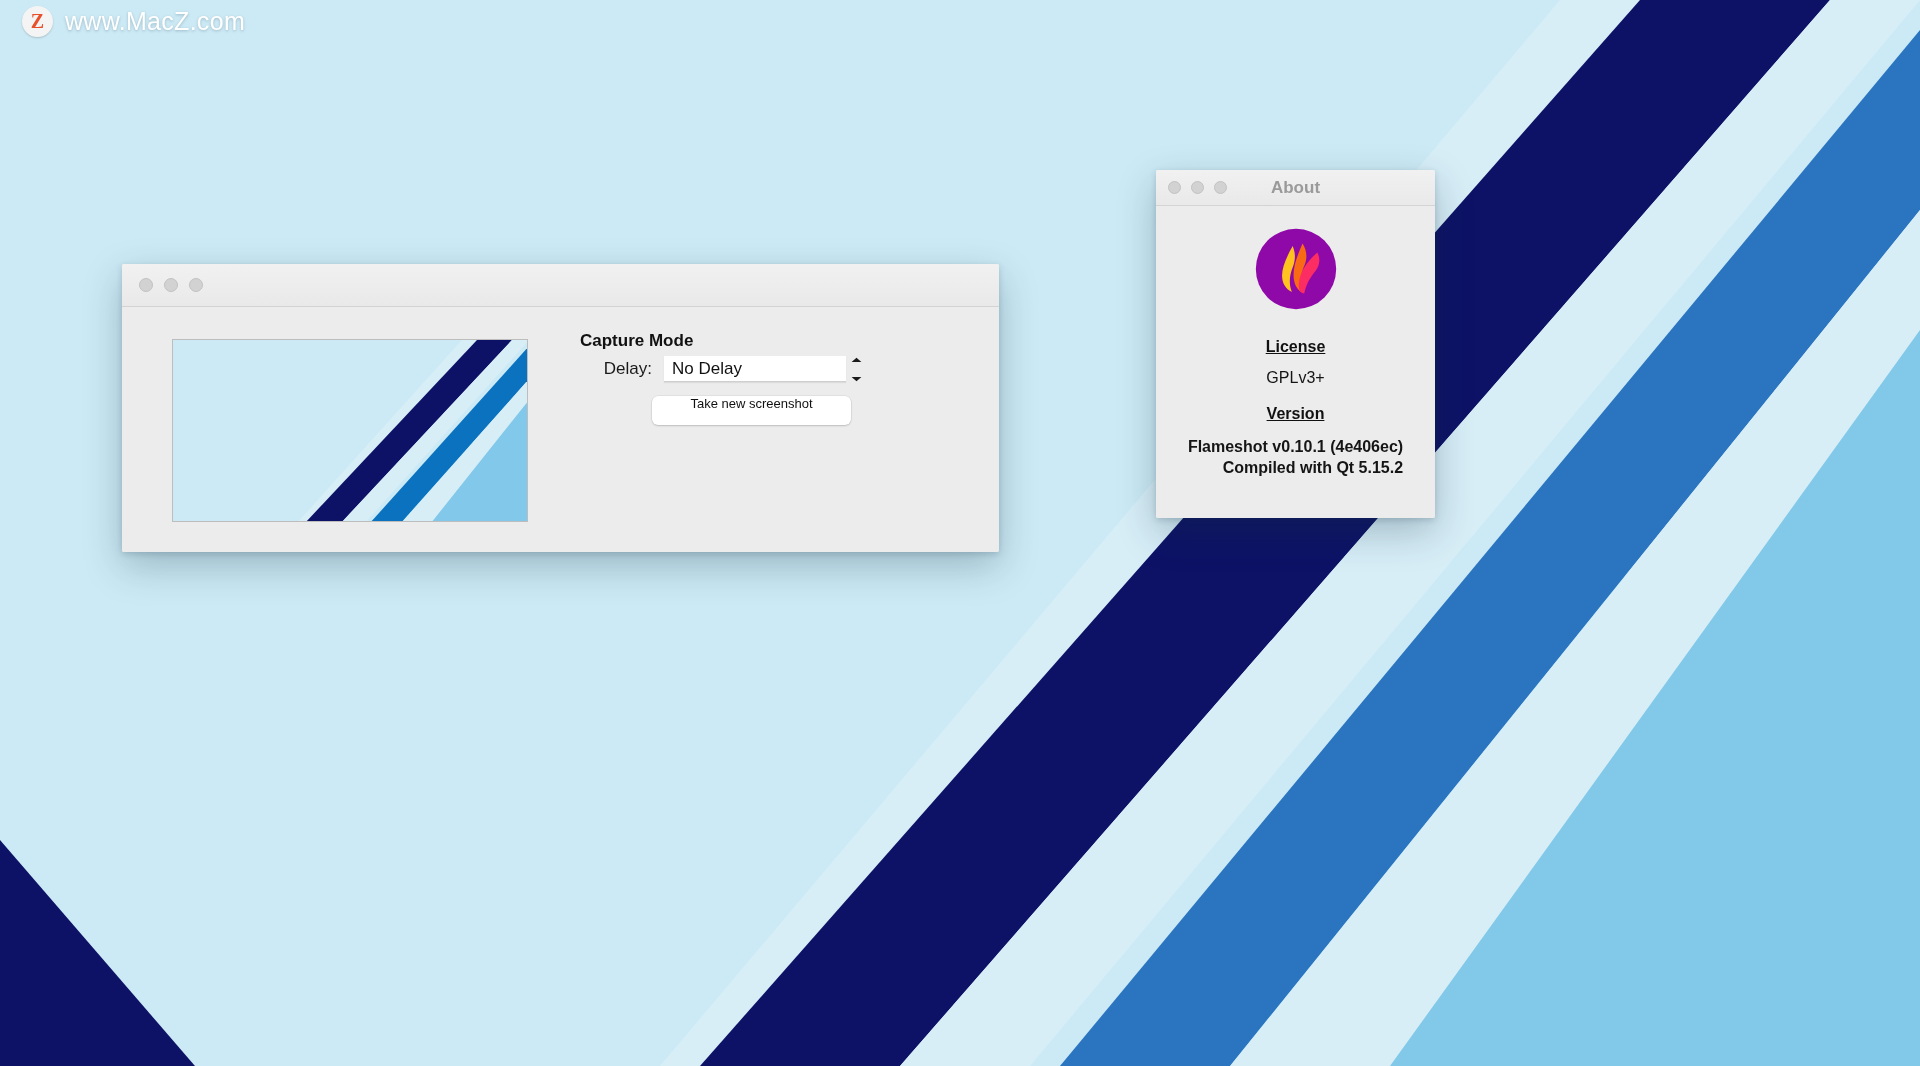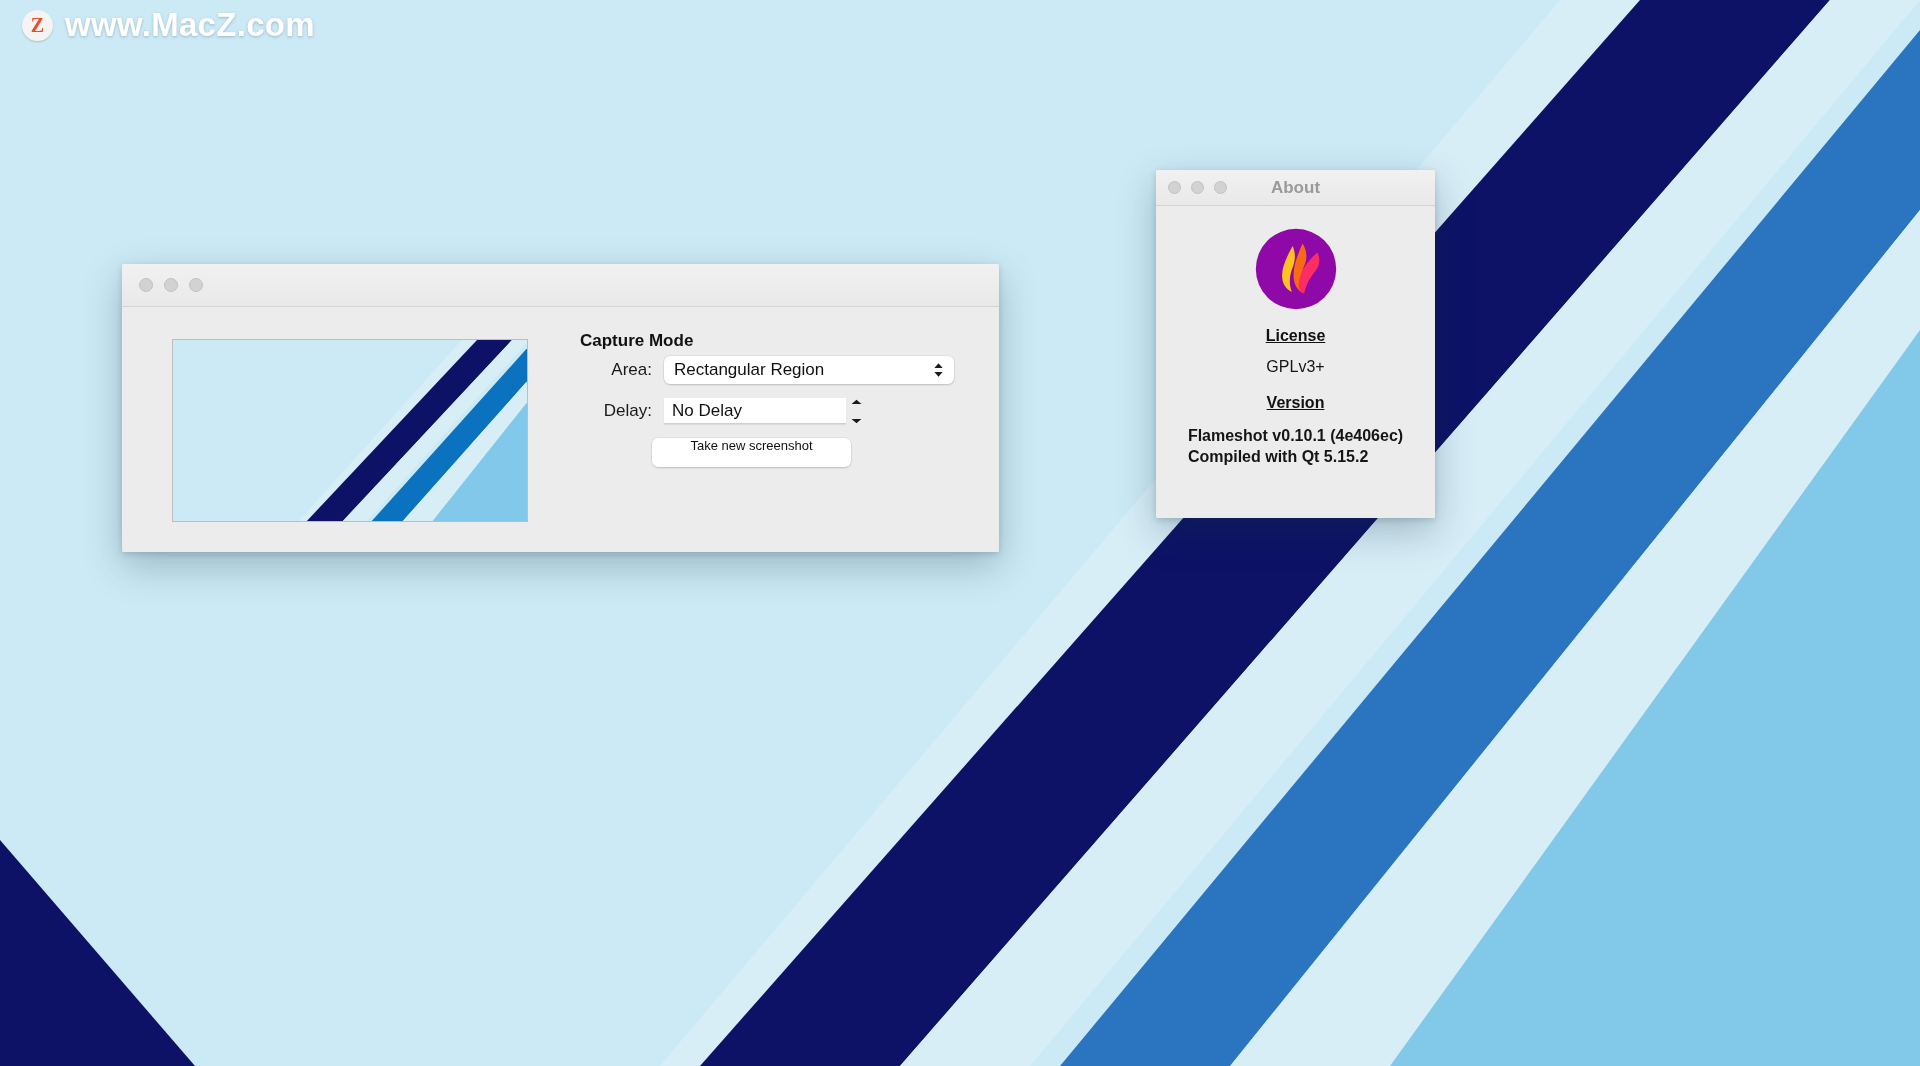--- a/index.html
+++ b/index.html
@@ -41,23 +41,23 @@
     border-radius: 50%;
     background: #f4f4f4;
     display: flex; align-items: center; justify-content: center;
     font-weight: bold;
     font-size: 20px;
     color: #e8502a;
     font-family: "Liberation Serif", serif;
     box-shadow: 0 1px 2px rgba(0,0,0,.18);
   }
   .wm-text {
-    font-size: 33px;
+    font-size: 25px;
     color: #ffffff;
-    font-weight: 700;
+    font-weight: 400;
     letter-spacing: .3px;
     text-shadow: 0 1px 3px rgba(60,90,110,.35);
   }
 
   
   .mac-window {
     position: absolute;
     background: #ececec;
     border-radius: 2px;
     box-shadow: 0 14px 38px rgba(20,50,70,.28), 0 2px 6px rgba(20,50,70,.18);
@@ -230,28 +230,28 @@
     align-items: center;
     padding-top: 22px;
     box-sizing: border-box;
   }
   .about-logo { width: 82px; height: 82px; }
   .about-heading {
     font-size: 16px;
     font-weight: bold;
     color: #111;
     text-decoration: underline;
-    margin-top: 17px;
+    margin-top: 28px;
   }
   .about-heading.second { margin-top: 16px; }
   .about-value {
     font-size: 16px;
     color: #151515;
     margin-top: 11px;
-    text-align: left;
+    text-align: right;
     line-height: 1.35;
   }
   .about-value.block { margin-top: 13px; font-weight: bold; }
 </style>
 </head>
 <body>
 
 <div id="desktop">
 
   <div class="wallpaper">
@@ -303,32 +303,20 @@
             <polygon points="339,0 356,0 186,183 168,183" fill="#d7eef7"></polygon>
             <polygon points="356,6 356,39 228,183 197,183" fill="#0b72bf"></polygon>
             <polygon points="356,39 356,60 258,183 228,183" fill="#d7eef7"></polygon>
           </svg>
         </div>
       </div>
 
       <div class="form-col">
         <div class="capture-mode-title">Capture Mode</div>
 
-        <div class="form-row">
-          <div class="form-label">Area:</div>
-          <div class="combo">
-            <span>Rectangular Region</span>
-            <span class="combo-arrows">
-              <svg width="11" height="16" viewBox="0 0 11 16">
-                <path d="M5.5 1.2 L9.6 6.0 L1.4 6.0 Z" fill="#1a1a1a"></path>
-                <path d="M5.5 14.8 L9.6 10.0 L1.4 10.0 Z" fill="#1a1a1a"></path>
-              </svg>
-            </span>
-          </div>
-        </div>
 
         <div class="form-row">
           <div class="form-label">Delay:</div>
           <div class="spin">
             <div class="spin-field">
               <span>No Delay</span>
             </div>
             <span class="spin-arrows">
               <svg width="13" height="11" viewBox="0 0 13 11">
                 <path d="M6.5 0.8 L11.4 5.0 L1.6 5.0 Z" fill="#1a1a1a"></path>

